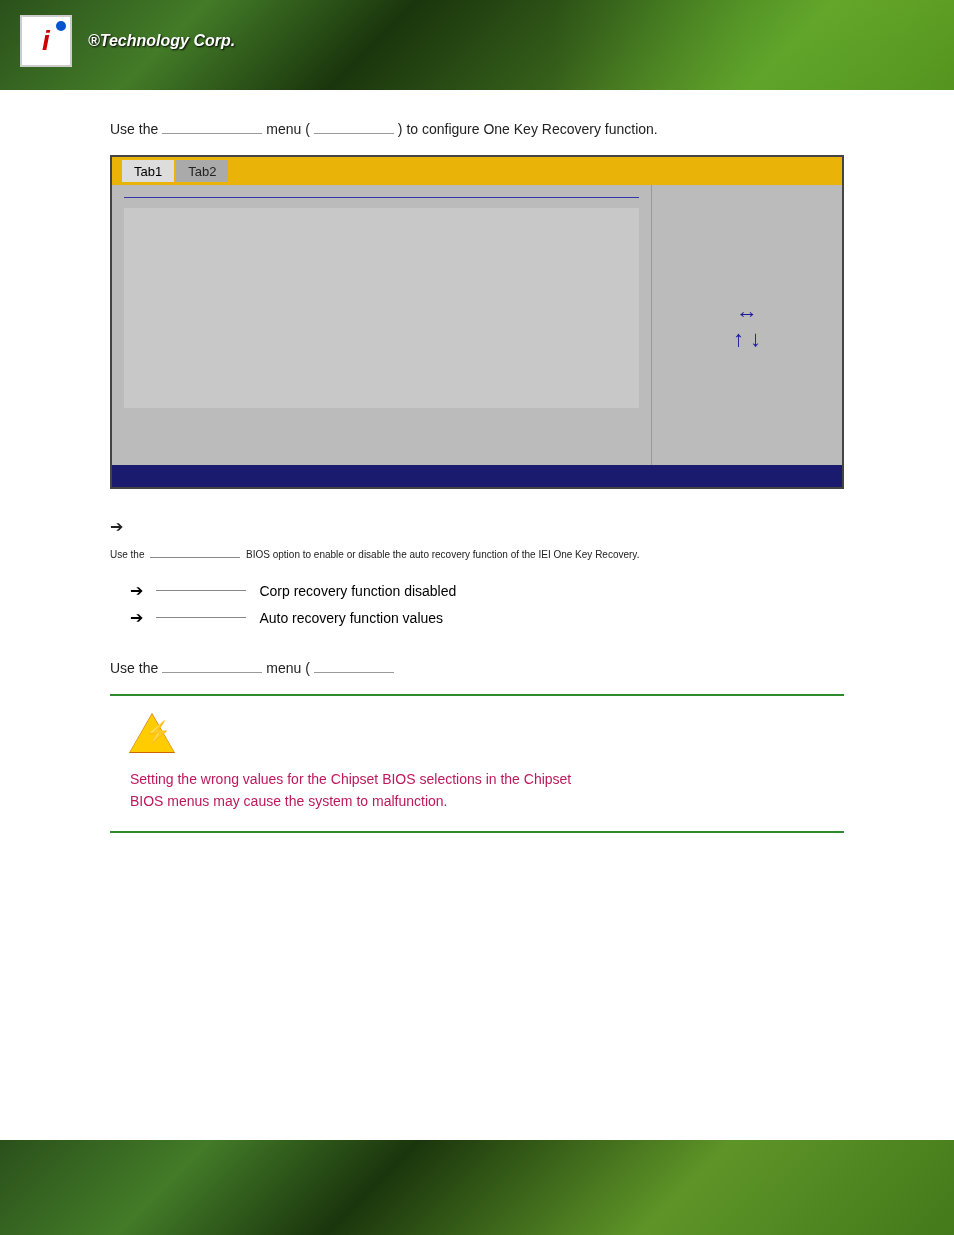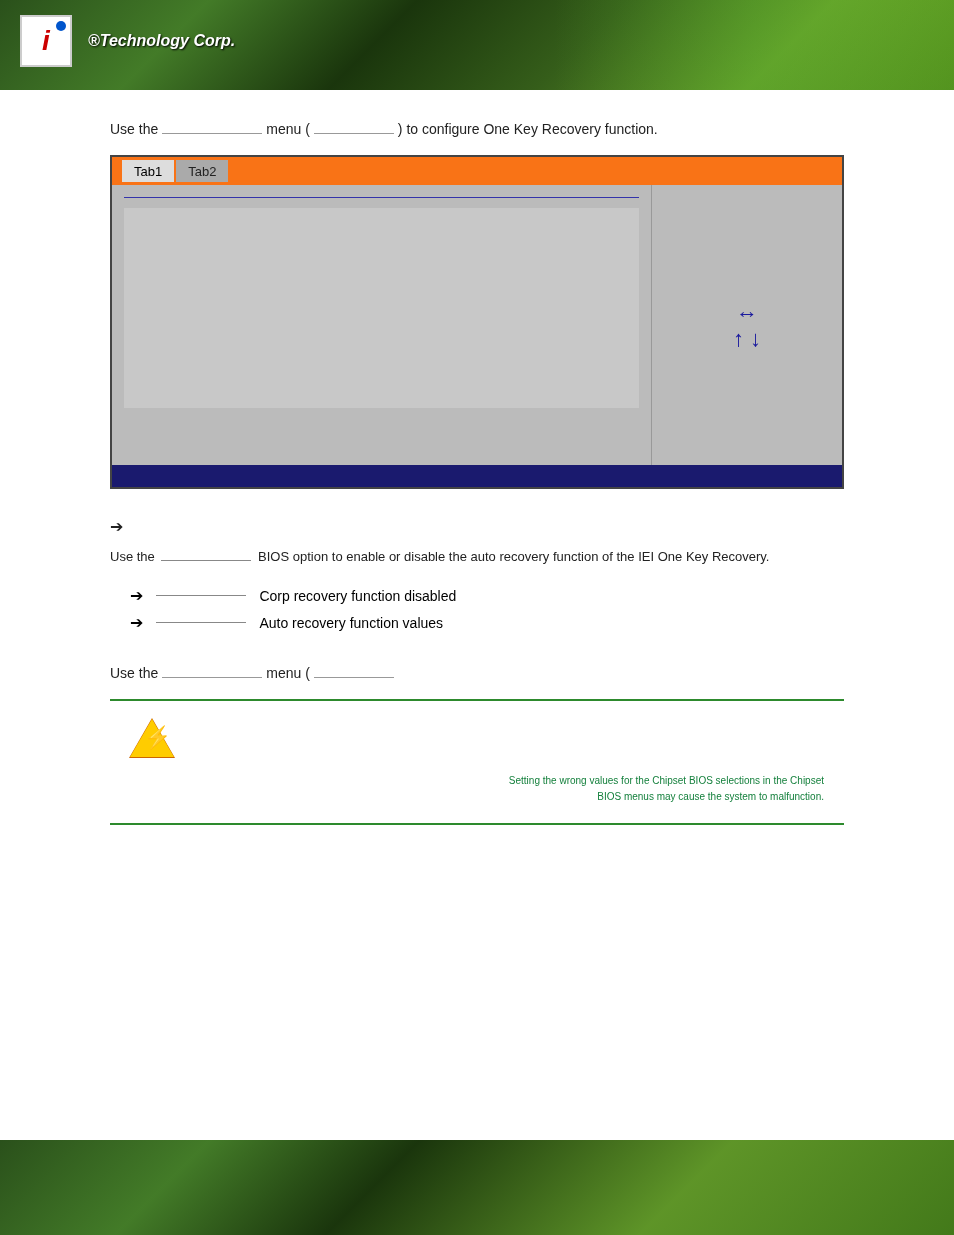--- a/index.html
+++ b/index.html
@@ -120,21 +120,21 @@
     }
 
     
     .bios-screen {
       width: 100%;
       border: 2px solid #444;
       margin-bottom: 30px;
       background: #ccc;
     }
     .bios-title-bar {
-      background: #f97316;
+      background: #eab308;
       color: #fff;
       height: 28px;
       display: flex;
       align-items: center;
       padding: 0 10px;
     }
     .bios-tab {
       background: #aaa;
       color: #222;
       padding: 2px 12px;
@@ -203,21 +203,21 @@
       margin-top: -2px;
     }
 
     
     .section-block {
       margin-top: 10px;
       margin-bottom: 18px;
     }
     .section-text {
       color: #222;
-      font-size: 13px;
+      font-size: 10px;
       line-height: 1.7;
       text-align: justify;
     }
 
     .bullet-item {
       display: flex;
       align-items: center;
       margin: 8px 0 8px 20px;
       gap: 10px;
     }
@@ -264,24 +264,23 @@
     }
     .warning-bolt {
       position: absolute;
       top: 6px;
       left: 14px;
       font-size: 22px;
       color: #cc3300;
       z-index: 2;
     }
     .warning-text {
-      font-size: 10px;
-      color: #15803d;
+      font-size: 14px;
+      color: #be185d;
       line-height: 1.6;
-      text-align: right;
     }
 
     .inline-blank {
       display: inline-block;
       width: 90px;
       border-bottom: 1px solid #888;
       margin: 0 3px;
     }
   </style>
 </head>

